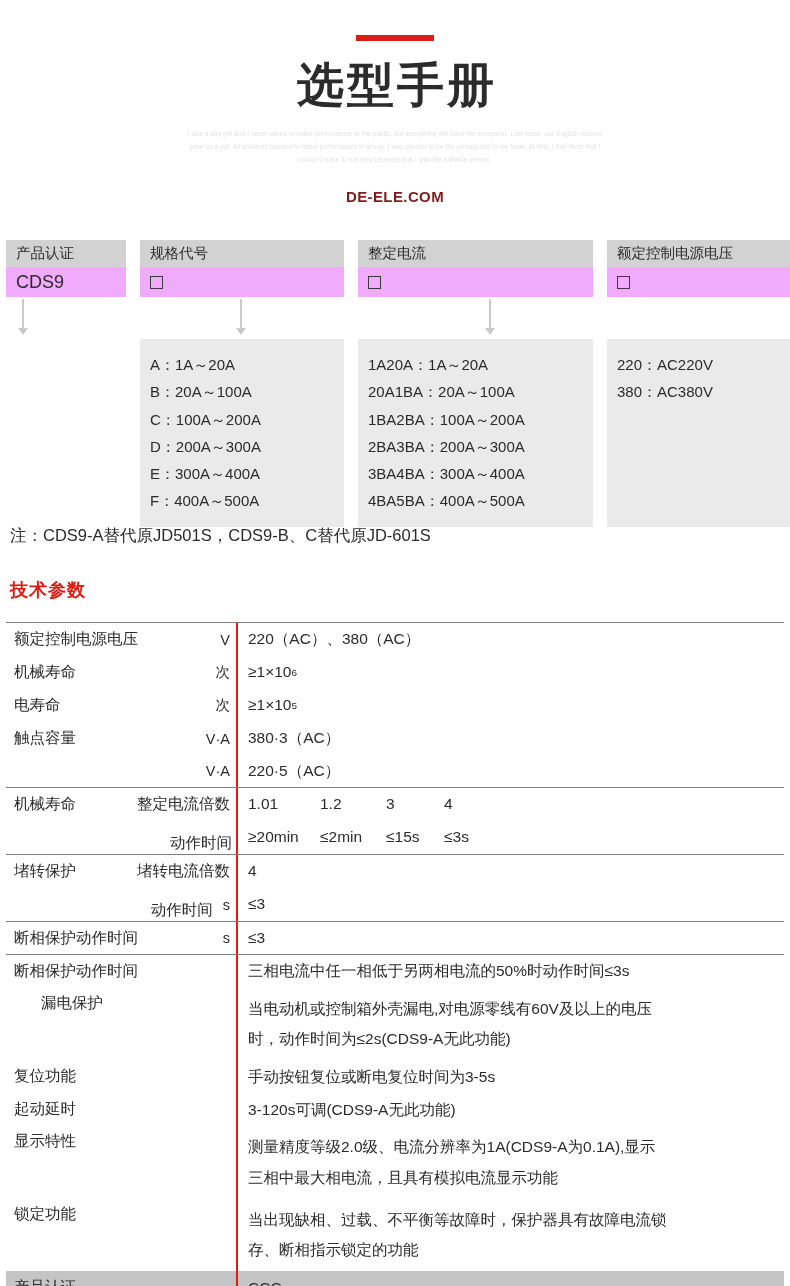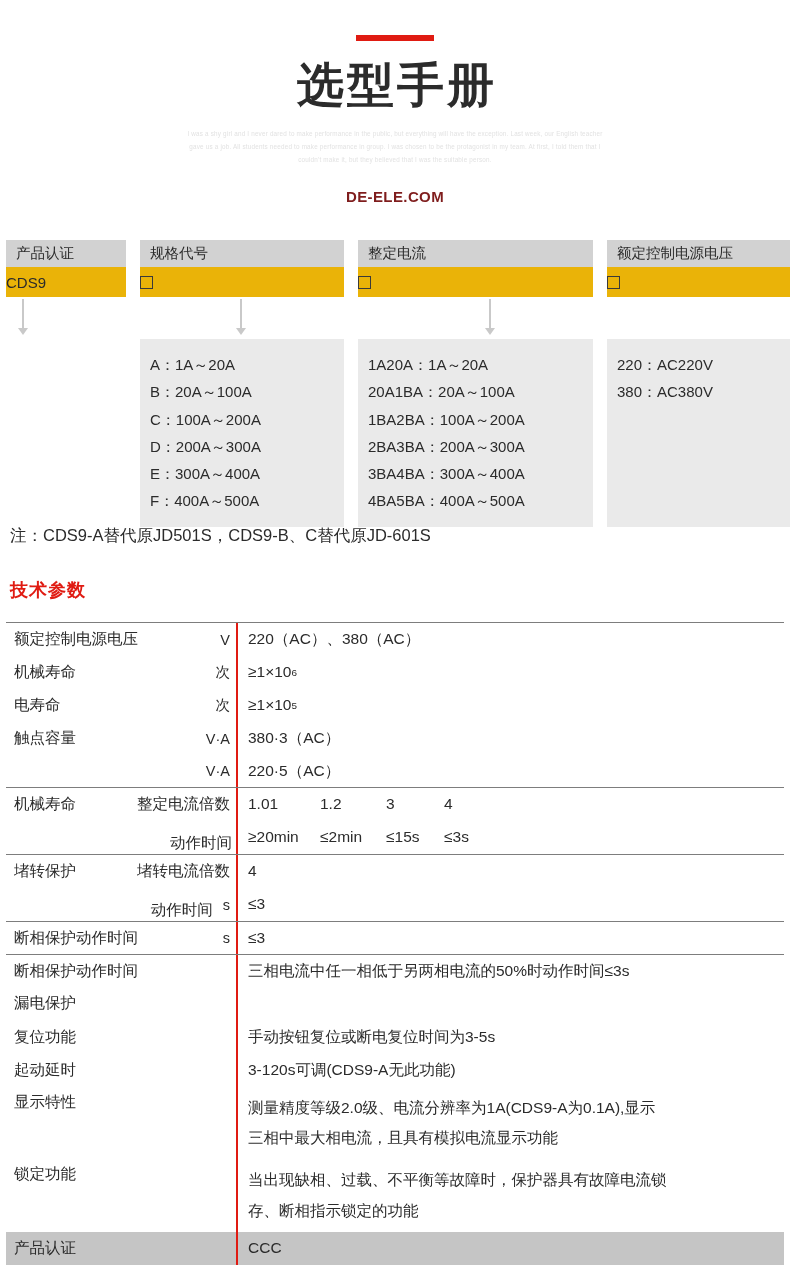--- a/index.html
+++ b/index.html
@@ -69,26 +69,26 @@
   .mcell {
     background: #d2d2d2;
     height: 27px;
     display: flex;
     align-items: center;
     padding-left: 10px;
     font-size: 14.5px;
     color: #2b2b2b;
   }
   .mcell2 {
-    background: #eab308;
+    background: #f0abfc;
     height: 30px;
     display: flex;
     align-items: center;
-    padding-left: 0;
-    font-size: 15px;
+    padding-left: 10px;
+    font-size: 18px;
     color: #2b2b2b;
   }
   .col-gap { width: 14px; flex: 0 0 14px; }
   .c1 { width: 120px; flex: 0 0 120px; }
   .c2 { width: 204px; flex: 0 0 204px; }
   .c3 { width: 235px; flex: 0 0 235px; }
   .c4 { width: 191px; flex: 0 0 191px; }
 
   .square {
     display: inline-block;
@@ -401,23 +401,25 @@
   </div>
 
   <div class="trow">
     <div class="tlabel">断相保护动作时间</div>
     <div class="tdivider"></div>
     <div class="tvalue">三相电流中任一相低于另两相电流的50%时动作时间≤3s</div>
   </div>
 
   <div class="trow">
     <div class="tlabel">
-        <span style="align-self:flex-start;padding-top:5px;">漏电保护</span>
-      </div>
-    <div class="tdivider"></div>
+        <span style="align-self:flex-start;padding-top:5px;margin-left:27px;">漏电保护</span>
+      </div>
+    <div class="tdivider"></div>
+    <div class="tvalue multi">当电动机或控制箱外壳漏电,对电源零线有60V及以上的电压
+时，动作时间为≤2s(CDS9-A无此功能)</div>
   </div>
 
   <div class="trow">
     <div class="tlabel">复位功能</div>
     <div class="tdivider"></div>
     <div class="tvalue">手动按钮复位或断电复位时间为3-5s</div>
   </div>
 
   <div class="trow">
     <div class="tlabel">起动延时</div>

